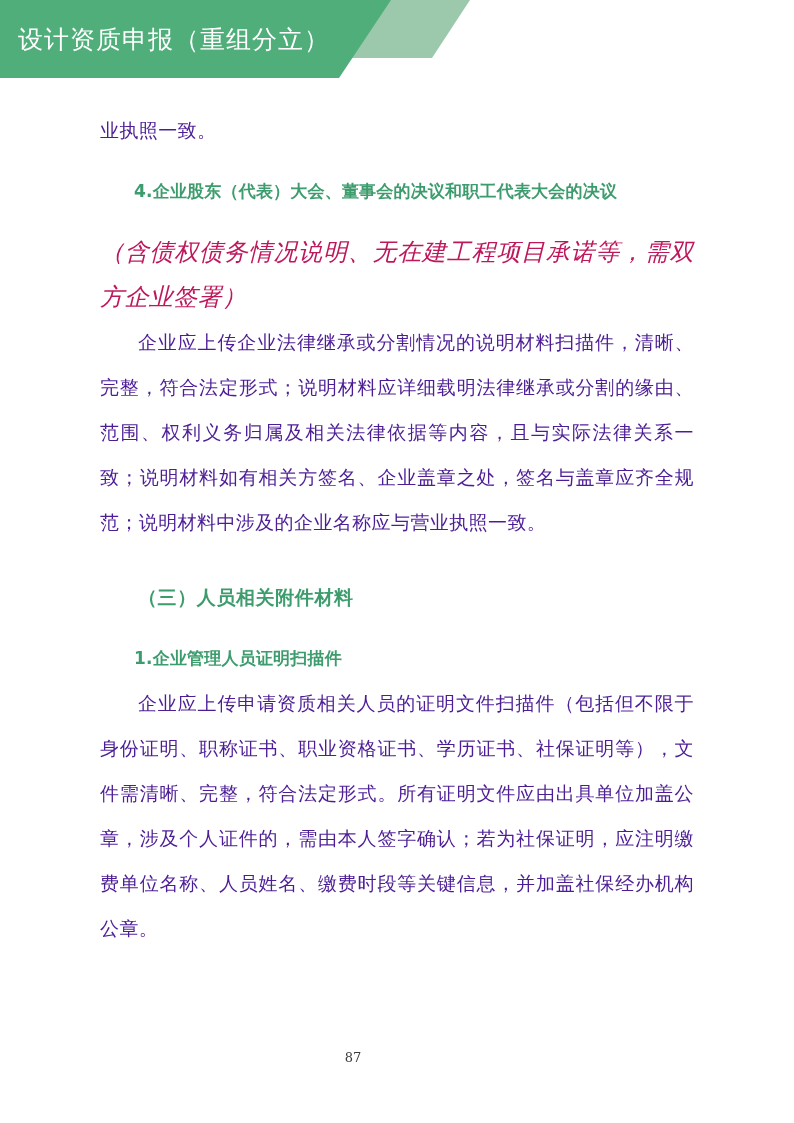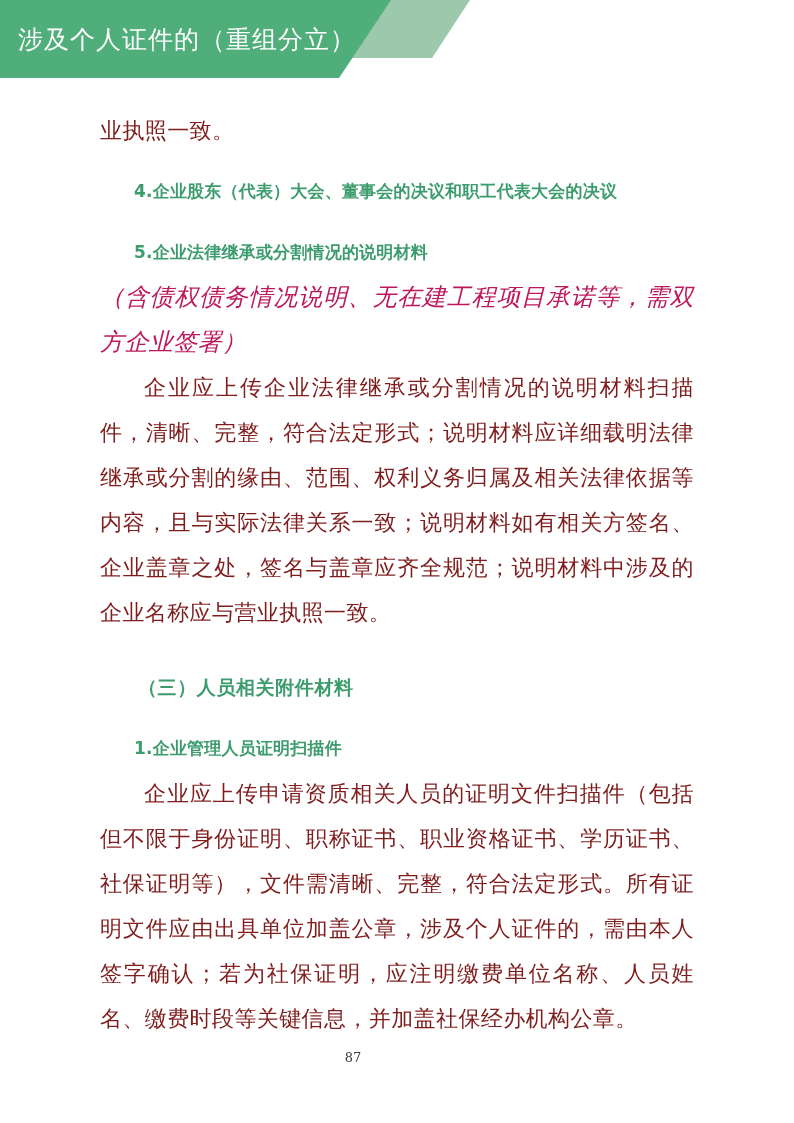--- a/index.html
+++ b/index.html
@@ -69,25 +69,25 @@
   .heading-num,
   .heading-sec,
   .note-italic {
     margin: 0;
     text-align: justify;
     text-justify: inter-ideograph;
     word-break: break-all;
   }
 
   .para {
-    font-size: 22px;
+    font-size: 19px;
     line-height: 45px;
     letter-spacing: 0.4px;
     text-indent: 2em;
-    color: #7f1d1d;
+    color: #4c1d95;
   }
   .para.cont {
     text-indent: 0;
   }
 
   
   .heading-num {
     font-family: "DejaVu Sans", "Liberation Sans", sans-serif;
     font-size: 17px;
     line-height: 45px;
@@ -132,35 +132,34 @@
     font-size: 13px;
     color: #3a3a3a;
   }
 </style>
 </head>
 <body>
 
 <div class="header-banner">
   <div class="banner-light"></div>
   <div class="banner-dark"></div>
-  <div class="banner-title">涉及个人证件的（重组分立）</div>
+  <div class="banner-title">设计资质申报（重组分立）</div>
 </div>
 
 <div class="page-body">
 
   <p class="para cont">业执照一致。</p>
 
   <div class="spacer-sm"></div>
 
   <p class="heading-num">4.企业股东（代表）大会、董事会的决议和职工代表大会的决议</p>
 
 
   <div class="spacer-sm"></div>
 
-  <p class="heading-num">5.企业法律继承或分割情况的说明材料</p>
 
   <p class="note-italic">（含债权债务情况说明、无在建工程项目承诺等，需双方企业签署）</p>
 
   <p class="para">企业应上传企业法律继承或分割情况的说明材料扫描件，清晰、完整，符合法定形式；说明材料应详细载明法律继承或分割的缘由、范围、权利义务归属及相关法律依据等内容，且与实际法律关系一致；说明材料如有相关方签名、企业盖章之处，签名与盖章应齐全规范；说明材料中涉及的企业名称应与营业执照一致。</p>
 
   <div class="spacer-md"></div>
 
   <p class="heading-sec">（三）人员相关附件材料</p>
 
   <div class="spacer-sm"></div>

